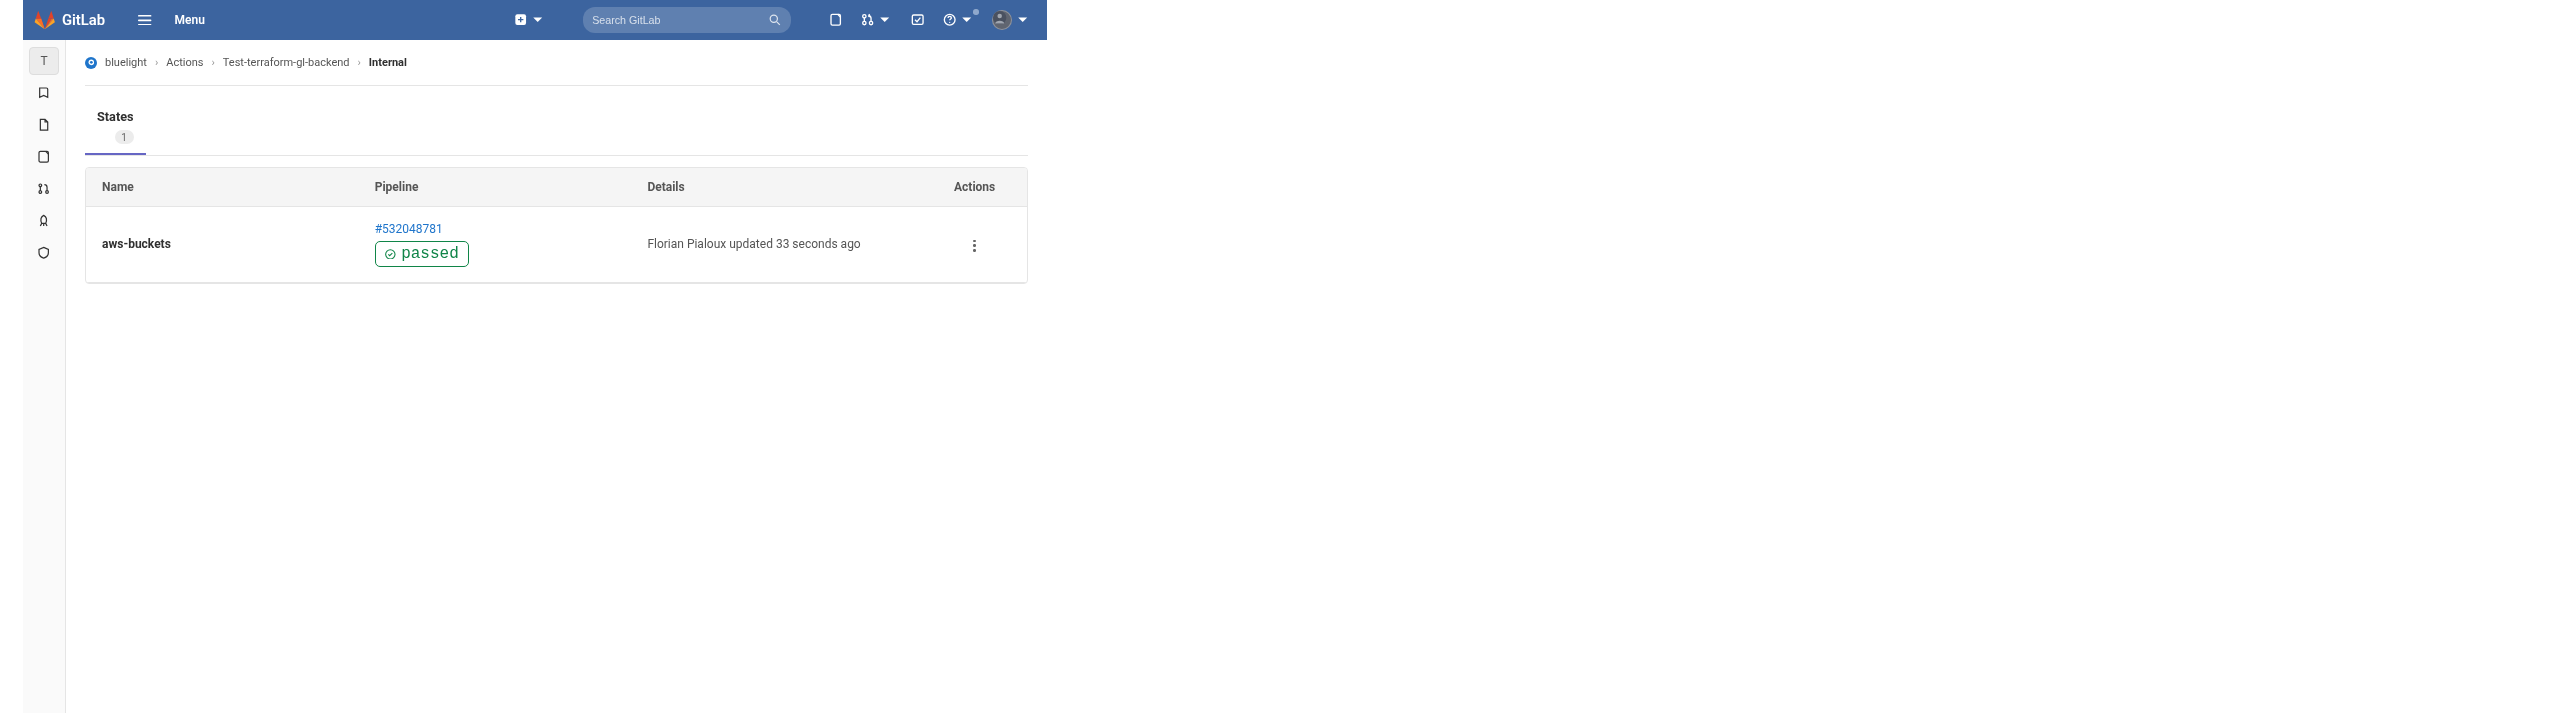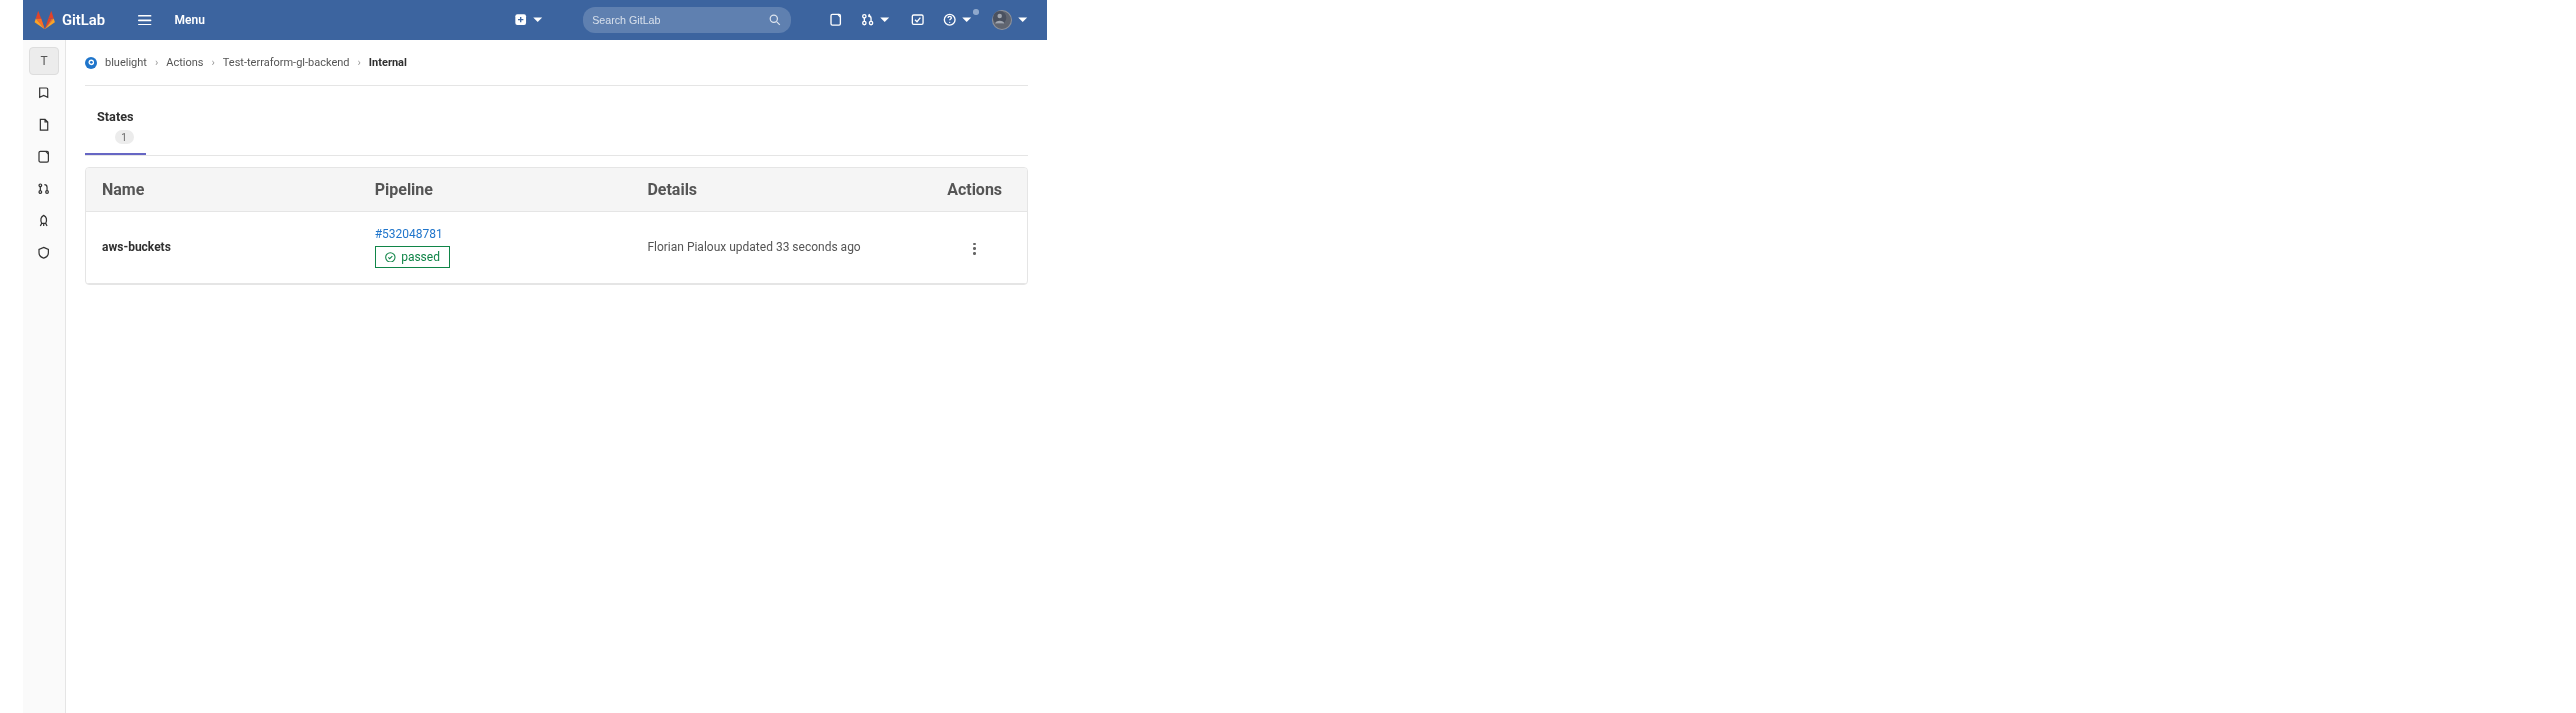--- a/index.html
+++ b/index.html
@@ -140,21 +140,21 @@
   width: 100%;
   margin-top: 10.7px;
   border: 0.7px solid #e5e5e5;
   border-radius: 4px;
   overflow: hidden;
 }
 .thead {
   background: #f5f5f5;
   display: flex;
   padding: 12px 16px;
-  font-size: 16px;
+  font-size: 12px;
   font-weight: 700;
   color: #555;
   border-bottom: 0.7px solid #e5e5e5;
 }
 .trow {
   display: flex;
   align-items: center;
   padding: 14.8px 16px;
   font-size: 12px;
   border-bottom: 0.7px solid #e5e5e5;
@@ -166,24 +166,25 @@
 
 .row-name { font-weight: 700; color: #303030; }
 .pipeline-link { color: #1f75cb; text-decoration: none; cursor: pointer; font-size: 12px; }
 
 .status-badge {
   display: inline-flex;
   align-items: center;
   gap: 5.4px;
   border: 0.7px solid #108548;
   color: #108548;
-  border-radius: 0;
+  border-radius: 5px;
   padding: 2.7px 9.4px;
   margin-top: 5.4px;
-  font-size: 12px;
+  font-size: 16px;
+  font-family: Liberation Mono, monospace;
 }
 .status-badge svg { width: 10.7px; height: 10.7px; }
 
 .details-text { color: #555; font-size: 12px; line-height: 1.4; }
 
 .kebab { display: inline-flex; flex-direction: column; gap: 2px; cursor: pointer; padding: 5.4px; align-items: center; }
 .kebab span { width: 2.7px; height: 2.7px; background: #666; border-radius: 50%; }
 
 
 .screenshot-wrapper { width: 2576px; height: 714px; position: relative; }

